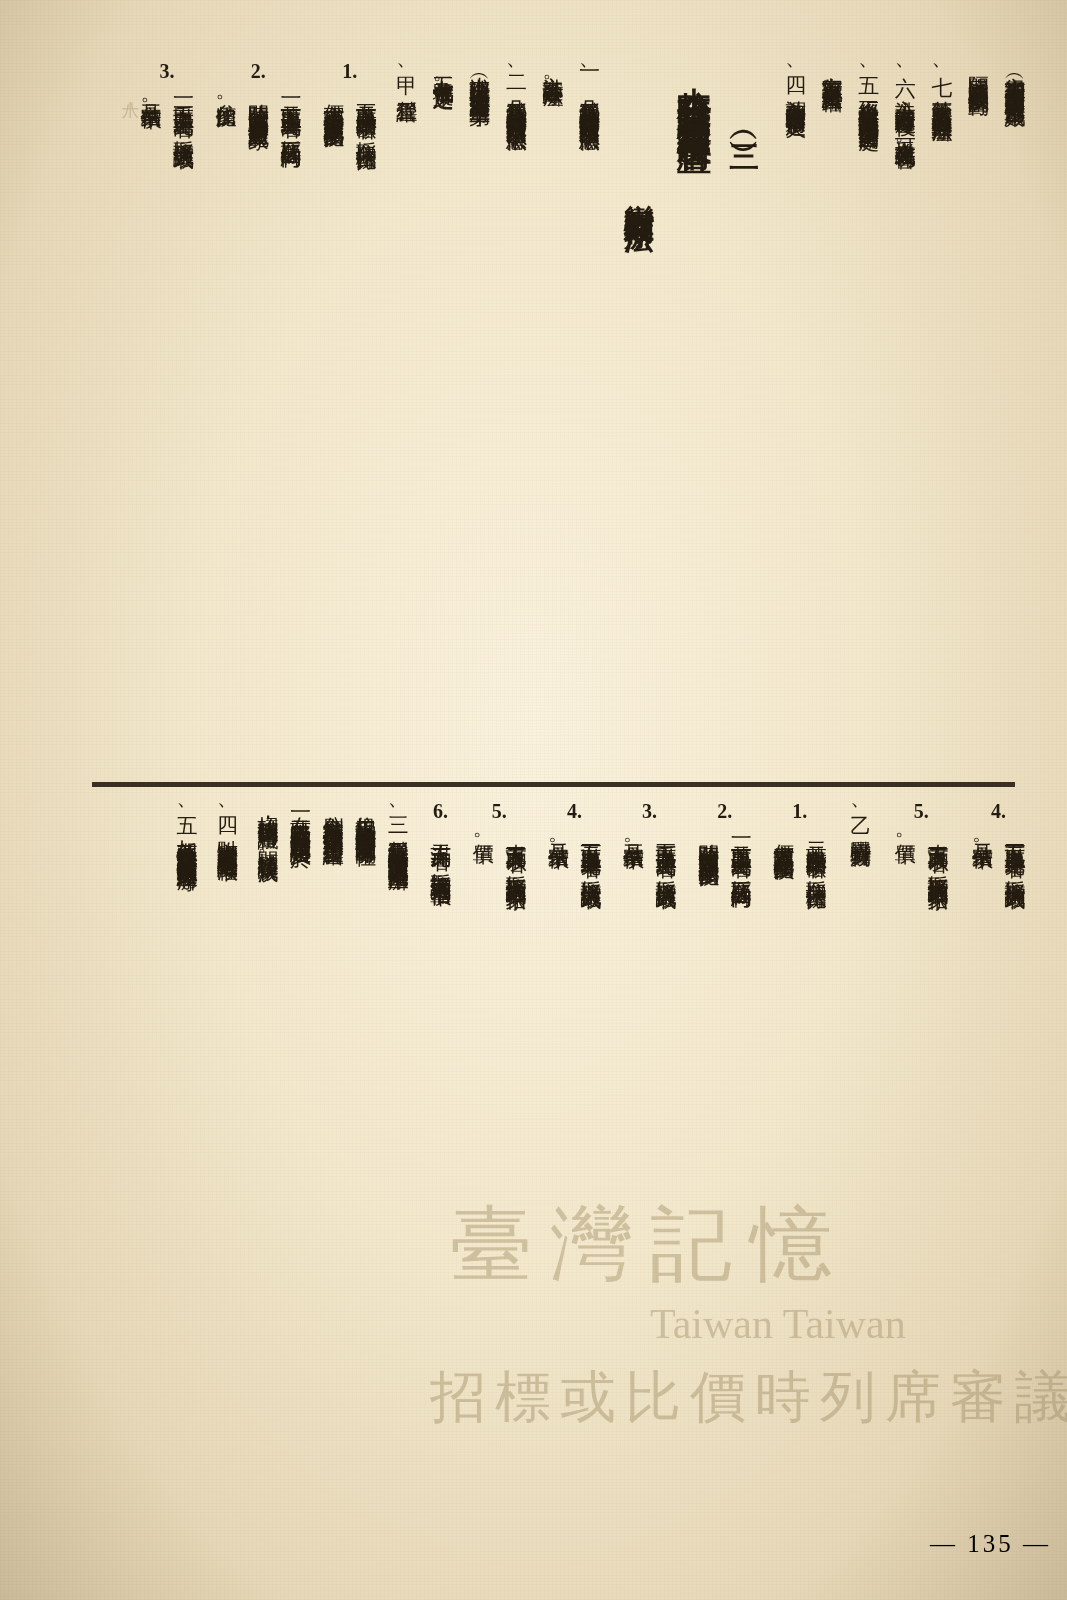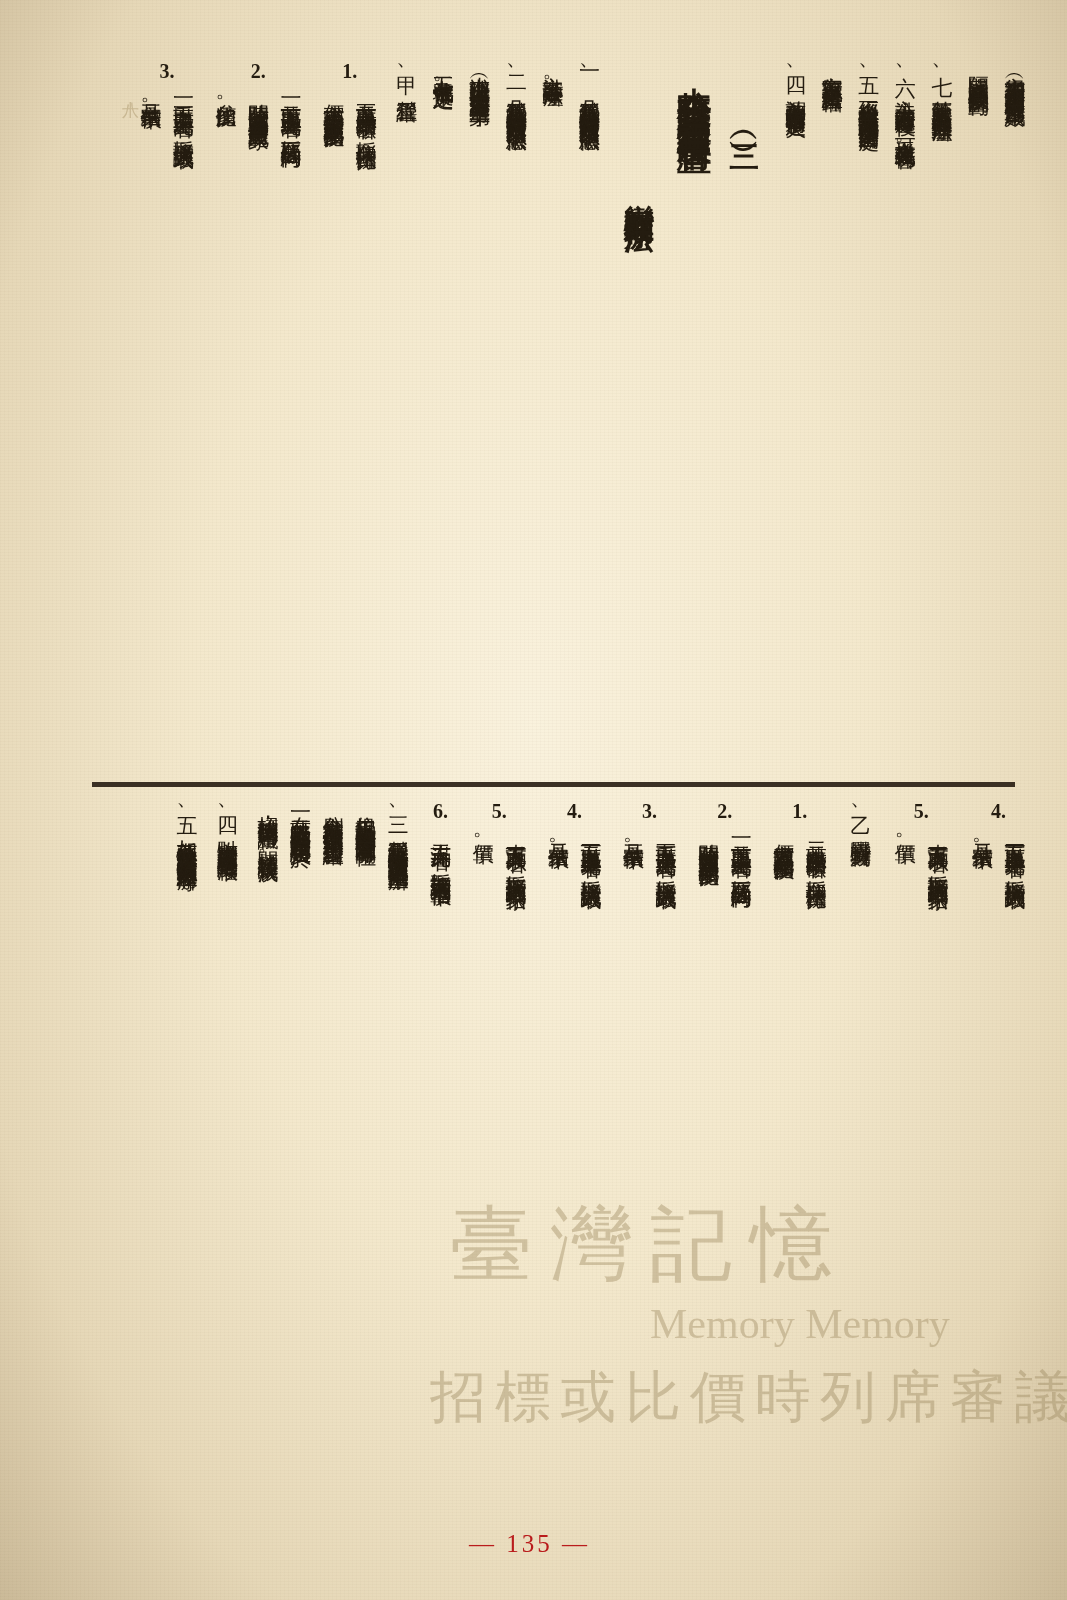--- a/index.html
+++ b/index.html
@@ -130,27 +130,27 @@
     height: 700px;
     display: flex;
     flex-direction: row-reverse;
     align-items: flex-start;
   }
 
   
   #pagenum {
     position: absolute;
     left: 0;
-    right: 8px;
+    right: 16px;
     bottom: 42px;
-    text-align: center;
+    text-align: right;
     font-family: "Liberation Serif", serif;
     font-size: 25px;
     letter-spacing: 0.12em;
-    color: #b91c1c;
+    color: #000000;
     z-index: 9;
   }
 
   
   #watermark {
     position: absolute;
     left: 430px;
     top: 1190px;
     width: 600px;
     height: 300px;
@@ -322,20 +322,20 @@
 在一萬元以上購置財物在五千元以上應請有關小組人員於
 招標或比價時列席審議，開標後送請校長裁決。</div>
         <div class="vtext line" style="height:640px; margin-left:6px;">四、財物之變賣應先呈經上級主管機關核准。</div>
         <div class="vtext line" style="height:640px; margin-left:6px;">五、如係有特殊性之營繕及購置變賣財物或係獨家廠商經辦等</div>
       </div>
 
     </div>
 
     <div id="watermark">
       <div id="wm-cjk">臺灣記憶</div>
-      <div id="wm-latin">Memory Memory</div>
+      <div id="wm-latin">Taiwan Taiwan</div>
       <div id="wm-cjk2">招標或比價時列席審議</div>
     </div>
 
     <div id="pagenum">— 135 —</div>
 
   </div>
 </div>
 
 </body></html>

